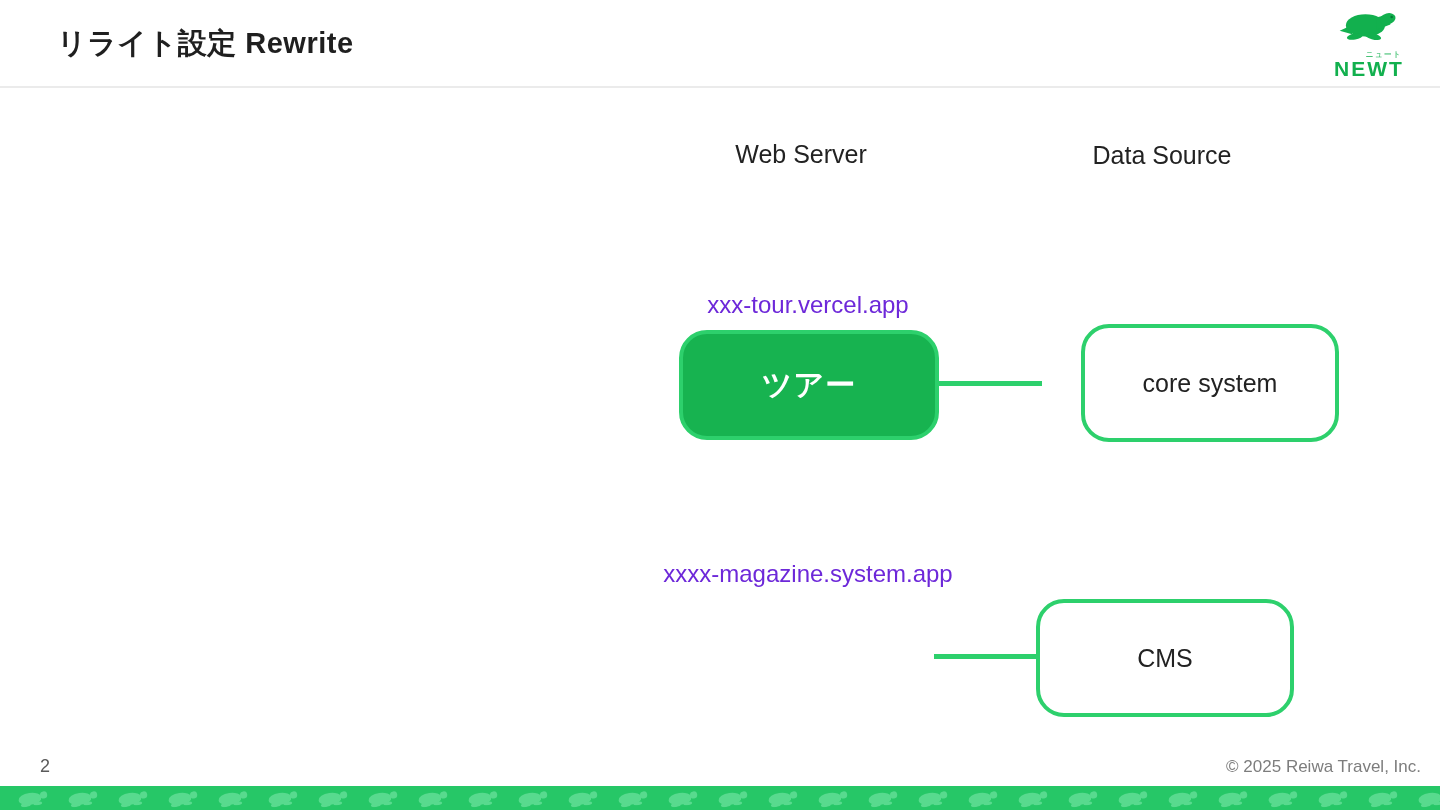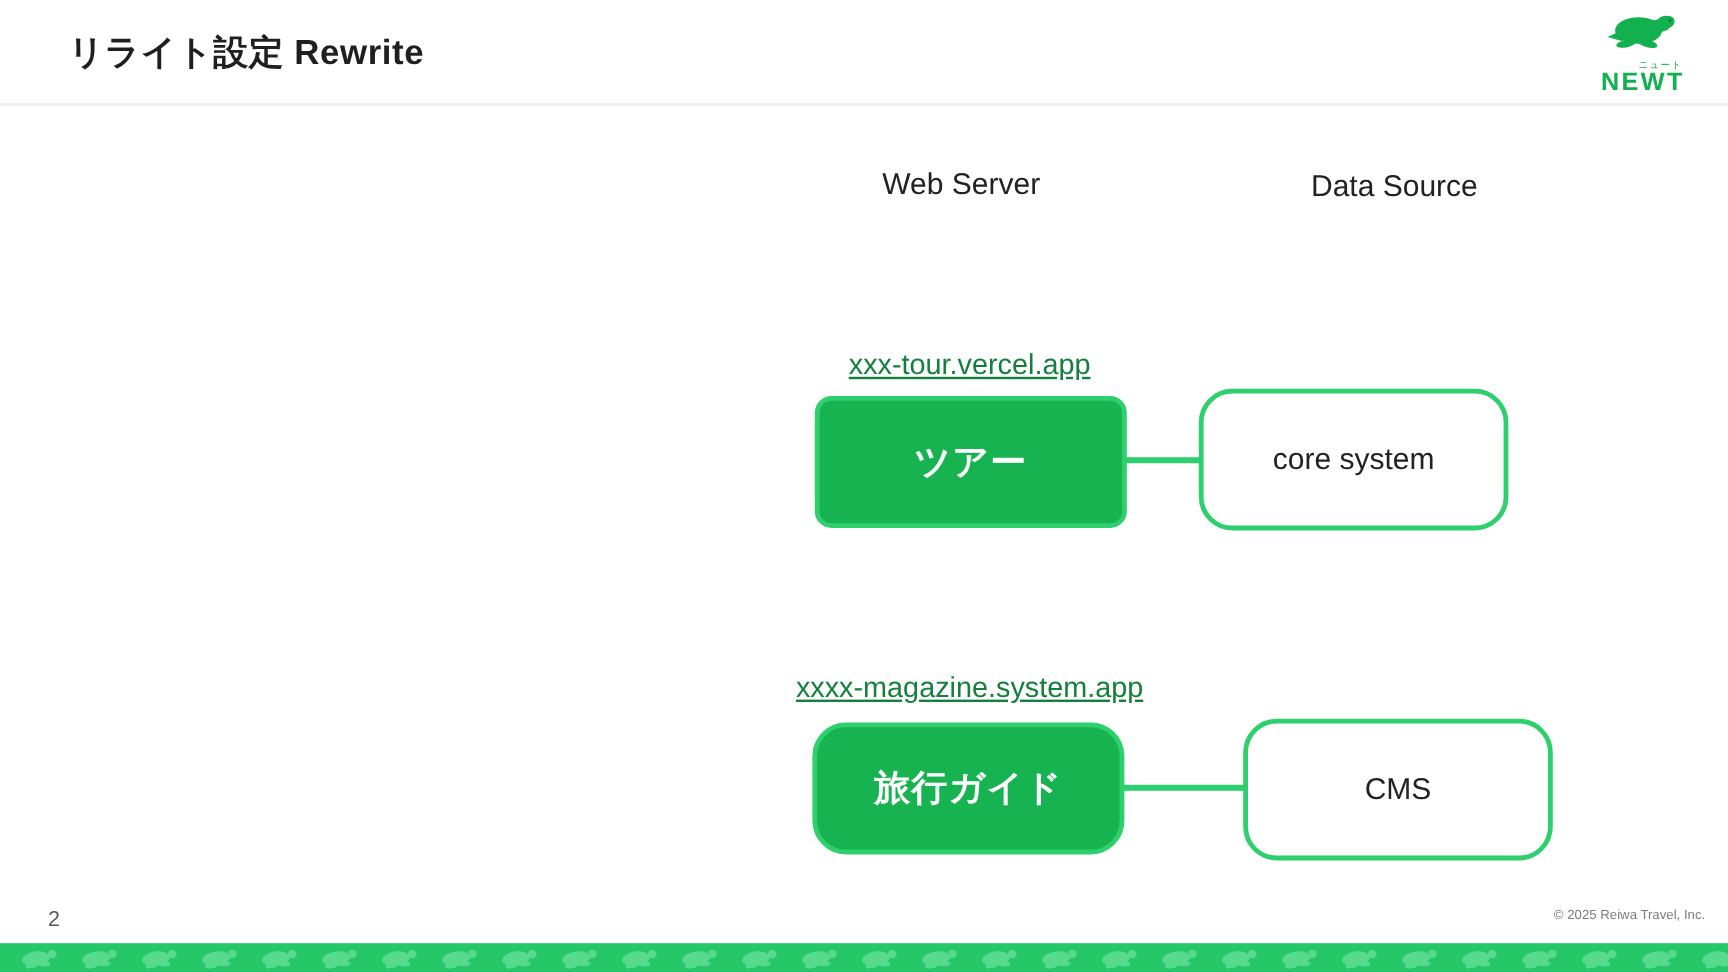--- a/index.html
+++ b/index.html
@@ -26,45 +26,45 @@
   .logo-kana{display:block;font-size:8px;font-weight:normal;color:var(--brand-green);
     letter-spacing:1px;text-align:right;line-height:8px;margin:1px 2px 0 0;}
   .logo-word{display:block;font-size:21px;font-weight:bold;color:var(--brand-green);
     letter-spacing:2px;line-height:20px;}
 
   
   .col-label{position:absolute;width:260px;text-align:center;font-size:25px;color:#222;}
   .col-label.web{left:671px;top:140px;}
   .col-label.data{left:1032px;top:141px;}
 
-  .domain-label{position:absolute;width:420px;text-align:center;font-size:24px;color:#15803d;text-decoration:underline;}
+  .domain-label{position:absolute;width:420px;text-align:center;font-size:24px;color:#6d28d9;}
   .domain-label.row1{left:598px;top:291px;}
   .domain-label.row2{left:598px;top:560px;}
 
   .server-box{position:absolute;width:260px;height:110px;border-radius:28px;
     background:var(--box-green);border:4px solid var(--border-green);
     display:flex;align-items:center;justify-content:center;
     color:#ffffff;font-weight:bold;font-size:30px;letter-spacing:1px;}
-  .server-box.row1{left:679px;top:330px;border-radius:14px;}
+  .server-box.row1{left:679px;top:330px;}
   .server-box.row2{left:677px;top:602px;}
 
   .source-box{position:absolute;width:258px;height:118px;border-radius:28px;
     background:#ffffff;border:4px solid var(--border-green);
     display:flex;align-items:center;justify-content:center;
     color:#222;font-size:25px;}
-  .source-box.row1{left:999px;top:324px;}
+  .source-box.row1{left:1081px;top:324px;}
   .source-box.row2{left:1036px;top:599px;}
 
   .connector{position:absolute;height:5px;background:var(--border-green);}
   .connector.row1{left:936px;top:381px;width:106px;}
   .connector.row2{left:934px;top:654px;width:105px;}
 
   
   .page-number{position:absolute;left:40px;top:756px;font-size:18px;color:#5a5a5a;}
-  .copyright{position:absolute;right:19px;top:757px;font-size:11px;color:#7d7d7d;margin-left:24px;}
+  .copyright{position:absolute;right:19px;top:757px;font-size:17px;color:#7d7d7d;margin-left:24px;}
 
   .footer-strip{position:absolute;left:0;bottom:0;width:1440px;height:24px;
     background:var(--strip-green);display:flex;align-items:center;overflow:hidden;}
   .footer-strip svg{flex:0 0 auto;margin-left:16px;transform:rotate(-8deg);}
 </style>
 </head>
 <body>
 
 <div class="slide">
 
@@ -89,21 +89,20 @@
 
   <div class="col-label data">Data Source</div>
   <div class="col-label web">Web Server</div>
 
   <div class="domain-label row1">xxx-tour.vercel.app</div>
   <div class="server-box row1">ツアー</div>
   <div class="connector row1"></div>
   <div class="source-box row1">core system</div>
 
   <div class="domain-label row2">xxxx-magazine.system.app</div>
-  <div class="server-box row2">旅行ガイド</div>
   <div class="connector row2"></div>
   <div class="source-box row2">CMS</div>
 
   <div class="page-number">2</div>
   <div class="copyright">© 2025 Reiwa Travel, Inc.</div>
 
   <div class="footer-strip">
     <svg width="34" height="15" viewBox="0 0 34 15">
       <g fill="var(--strip-pattern-green)">
         <ellipse cx="14" cy="7.5" rx="11.5" ry="6"></ellipse>

